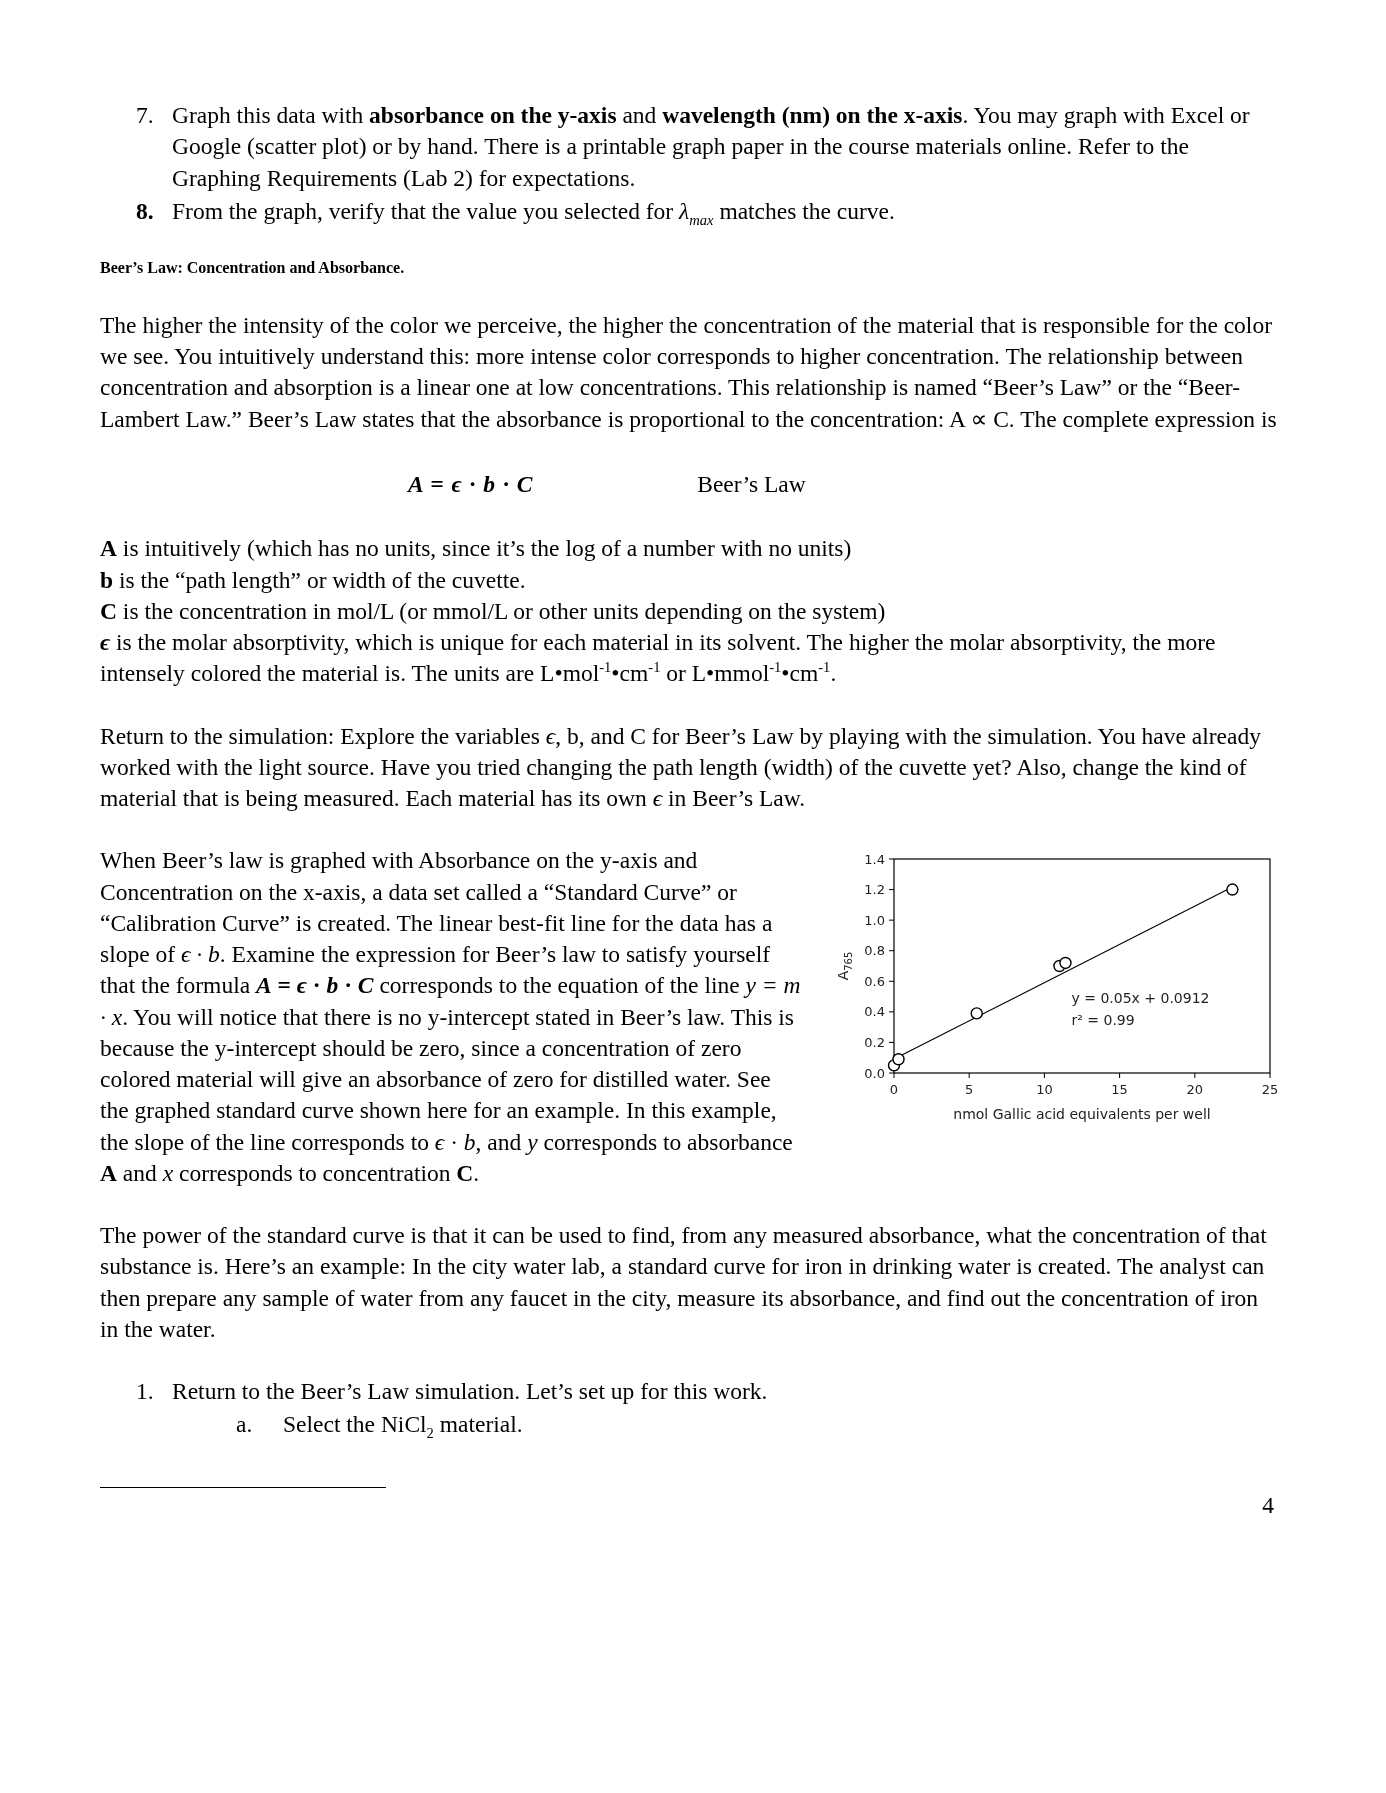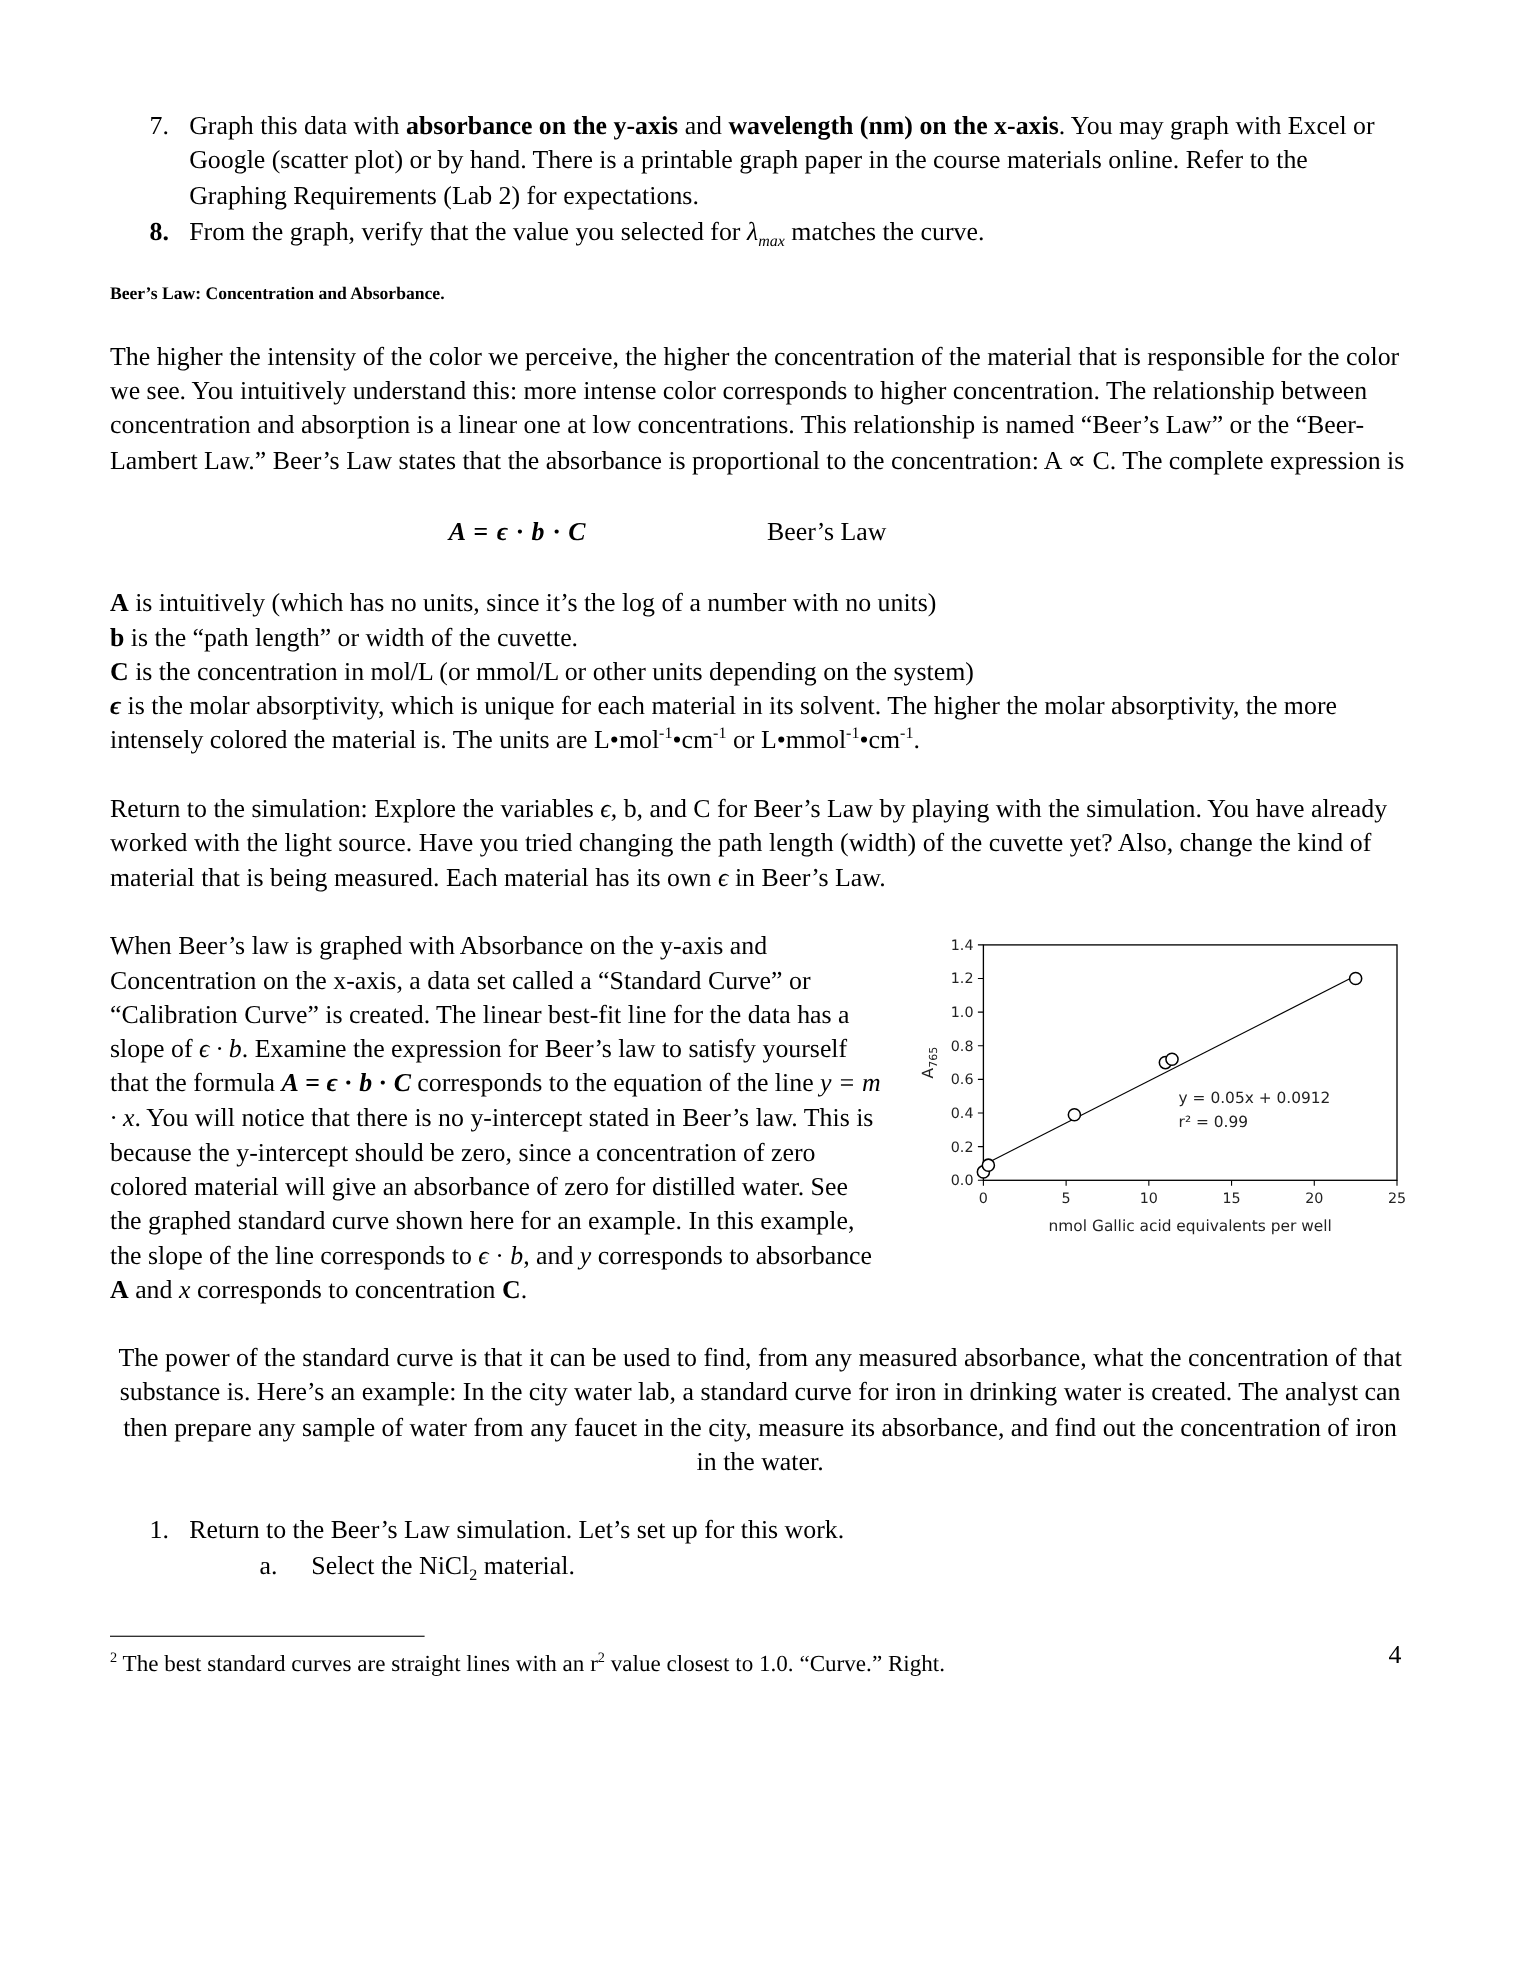--- a/index.html
+++ b/index.html
@@ -38,21 +38,21 @@
     float:right;
     width:452px;
     margin:2px 0 10px 26px;
   }
   .chart-float svg { display:block; }
   .tick { font-family:"DejaVu Sans", sans-serif; font-size:13px; fill:#222; }
   .ann  { font-family:"DejaVu Sans", sans-serif; font-size:14px; fill:#222; }
   .axis { font-family:"DejaVu Sans", sans-serif; font-size:14px; fill:#222; }
   .axis-sub { font-size:10px; }
 
-  .clear { clear:both;text-align:center; }
+  .clear { clear:both; }
 
   .footnote-sep {
     border-top:1.5px solid #000;
     width:286px;
     margin:46px 0 10px 0;
   }
   .footnote { font-size:21px; line-height:1.35; }
 
   .page-number {
     position:absolute;
@@ -151,17 +151,16 @@
       <span class="li-num">1.</span>
       <span class="li-text"><span>Return to the Beer’s Law simulation.  Let’s set up for this work.</span></span>
     </div>
     <div class="list-item sub-item">
       <span class="li-num">a.</span>
       <span class="li-text"><span>Select the NiCl</span><sub>2</sub><span> material.</span></span>
     </div>
   </div>
 
   <div class="footnote-sep"></div>
-  <p class="footnote"><sup>2</sup><span><span> The best standard curves are straight lines with an r</span><sup>2</sup><span> value closest to 1.0.  “Curve.”  Right.</span></span></p>
 
   <div class="page-number">4</div>
 
 </div>
 
 </body></html>

